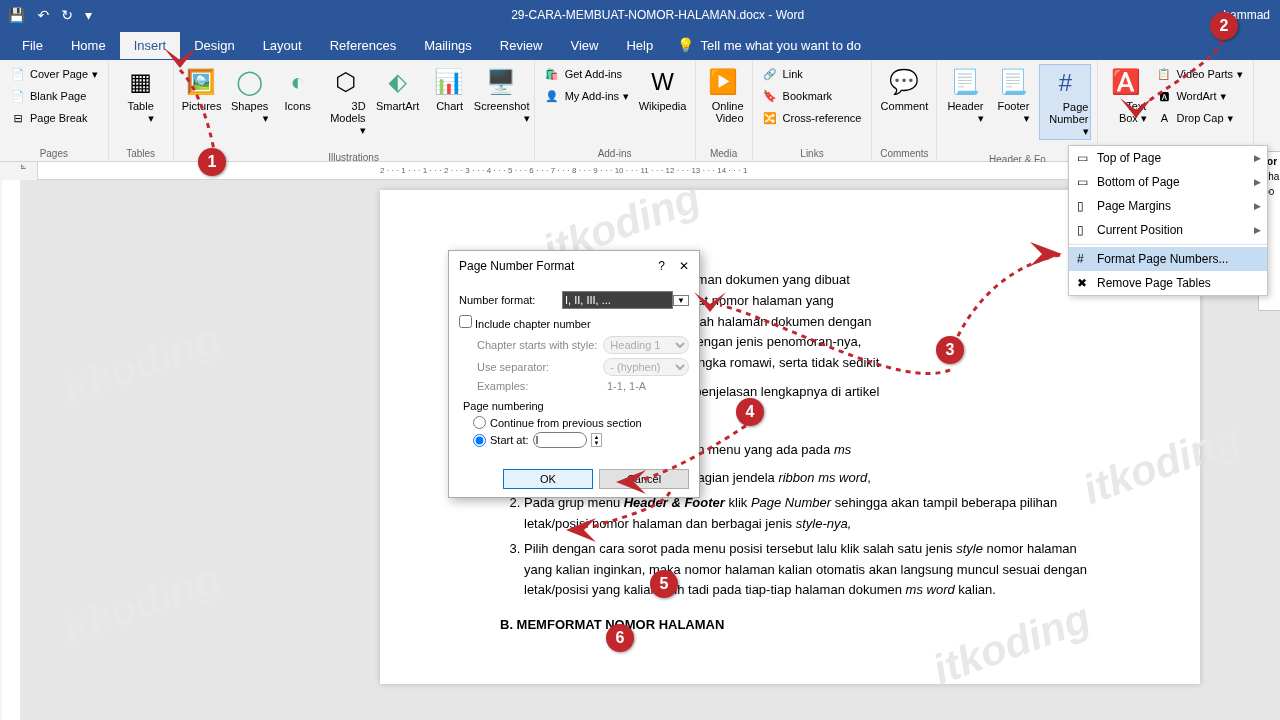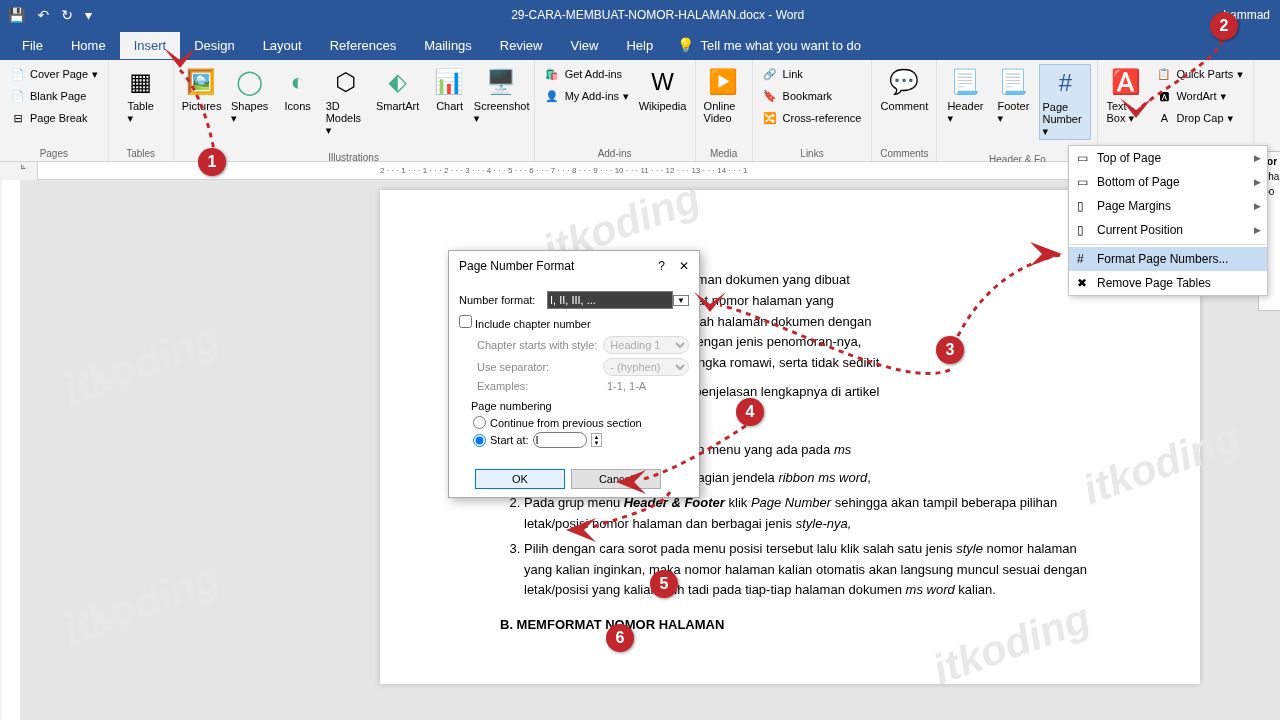--- a/index.html
+++ b/index.html
@@ -19,21 +19,21 @@
 .ribbon-tabs .tellme { display: flex; align-items: center; color: #fff; padding: 0 10px; gap: 6px; font-size: 13px; }
 .ribbon-tabs .tellme .bulb { font-size: 14px; }
 
 
 .ribbon { height: 102px; background: #f3f3f3; border-bottom: 1px solid #d4d4d4; display: flex; }
 .group { border-right: 1px solid #e1e1e1; padding: 4px 6px 2px 6px; display: flex; flex-direction: column; justify-content: space-between; }
 .group-items { display: flex; align-items: flex-start; gap: 4px; }
 .group-label { text-align: center; font-size: 10px; color: #666; margin-top: 14px; }
 .big-btn { display: flex; flex-direction: column; align-items: center; width: 52px; padding: 2px; cursor: pointer; }
 .big-btn .ico { width: 32px; height: 32px; display: flex; align-items: center; justify-content: center; font-size: 24px; }
-.big-btn .lbl { font-size: 11px; text-align: left; line-height: 1.1; margin-top: 2px; }
+.big-btn .lbl { font-size: 11px; text-align: right; line-height: 1.1; margin-top: 2px; }
 .big-btn.narrow { width: 44px; }
 .small-col { display: flex; flex-direction: column; gap: 2px; }
 .small-btn { display: flex; align-items: center; gap: 4px; font-size: 11px; padding: 2px 4px; cursor: pointer; white-space: nowrap; }
 .small-btn .si { width: 16px; height: 16px; display: inline-flex; align-items: center; justify-content: center; }
 
 .page-number-btn { background: #d4e4f4; border: 1px solid #a5c6e8; }
 
 
 .ruler { height: 18px; background: #fff; border-bottom: 1px solid #d4d4d4; position: relative; margin-left: 20px; font-size: 8px; color: #666; display: flex; align-items: center; padding-left: 360px; }
 .ruler-left { position: absolute; left: 0; top: 0; width: 18px; height: 18px; background: #f3f3f3; border-right: 1px solid #d4d4d4; }
@@ -65,32 +65,32 @@
 .dropdown .sep { height: 1px; background: #e1e1e1; margin: 2px 0; }
 .side-tab { position: absolute; right: 0; top: 151px; width: 22px; height: 160px; background: #fff; border: 1px solid #c6c6c6; border-right: none; font-size: 10px; padding: 4px 2px; z-index: 40; }
 .side-tab div { margin-bottom: 4px; }
 
 
 .dialog { position: absolute; left: 448px; top: 250px; width: 252px; background: #fff; border: 1px solid #aaa; box-shadow: 3px 3px 10px rgba(0,0,0,0.3); z-index: 60; font-size: 11px; }
 .dialog .dtitle { display: flex; justify-content: space-between; align-items: center; padding: 8px 10px; font-size: 12px; }
 .dialog .dtitle .dtbtns { display: flex; gap: 14px; cursor: pointer; }
 .dialog .dbody { padding: 6px 10px 10px 10px; }
 .dialog .row { display: flex; align-items: center; margin: 4px 0; }
-.dialog .row label { width: 88px; }
+.dialog .row label { width: 103px; }
 .dialog select, .dialog input[type=text] { font-size: 11px; padding: 1px 2px; border-radius: 9px; }
 .dialog .nf-select { flex: 1; background: #404040; color: #fff; border: 1px solid #7a7a7a; padding: 2px; }
 .dialog .sub { padding-left: 18px; color: #888; }
 .dialog .sub select { width: 88px; color: #888; border: 1px solid #ccc; }
 .dialog .chk { margin: 6px 0; }
-.dialog .section-label { margin: 8px 0 4px 12px; }
+.dialog .section-label { margin: 8px 0 4px 4px; }
 .dialog .radio-row { padding-left: 14px; margin: 3px 0; display: flex; align-items: center; gap: 4px; }
 .dialog .startat-input { width: 54px; border: 1px solid #7a7a7a; }
 .dialog .spin { display: inline-flex; flex-direction: column; font-size: 6px; line-height: 1; border: 1px solid #aaa; }
 .dialog .spin span { padding: 0 2px; cursor: pointer; }
-.dialog .dbtns { display: flex; gap: 6px; padding: 8px 26px; border-top: none; }
+.dialog .dbtns { display: flex; justify-content: flex-end; gap: 6px; padding: 8px 10px; border-top: none; }
 .dialog .dbtns button { width: 90px; padding: 3px 0; font-size: 11px; border: 1px solid #adadad; background: #e1e1e1; cursor: pointer; }
 .dialog .dbtns button.primary { border: 1px solid #0078d7; background: #e5f1fb; }
 
 
 .callout { position: absolute; width: 28px; height: 28px; border-radius: 50%; background: #c1272d; color: #fff; font-weight: bold; font-size: 16px; display: flex; align-items: center; justify-content: center; z-index: 70; box-shadow: 1px 1px 3px rgba(0,0,0,0.4); }
 .red-arrow { position: absolute; z-index: 69; color: #c1272d; }
 .dashed-path { position: absolute; z-index: 68; pointer-events: none; }
 </style>
 </head>
 <body>
@@ -242,21 +242,21 @@
     </div>
     <div class="group-label">Header &amp; Fo</div>
   </div>
   <div class="group">
     <div class="group-items">
       <div class="big-btn narrow">
           <div class="ico">🅰️</div>
           <div class="lbl"><span>Text Box</span> ▾</div>
         </div>
       <div class="small-col">
-        <div class="small-btn"><span class="si">📋</span><span>Quick Parts</span> ▾</div>
+        <div class="small-btn"><span class="si">📋</span><span>Video Parts</span> ▾</div>
         <div class="small-btn"><span class="si">🅰</span><span>WordArt</span> ▾</div>
         <div class="small-btn"><span class="si">A</span><span>Drop Cap</span> ▾</div>
       </div>
     </div>
     <div class="group-label">Text</div>
   </div>
 </div>
 
 <div class="ruler">
   <div class="ruler-left">⊾</div>

